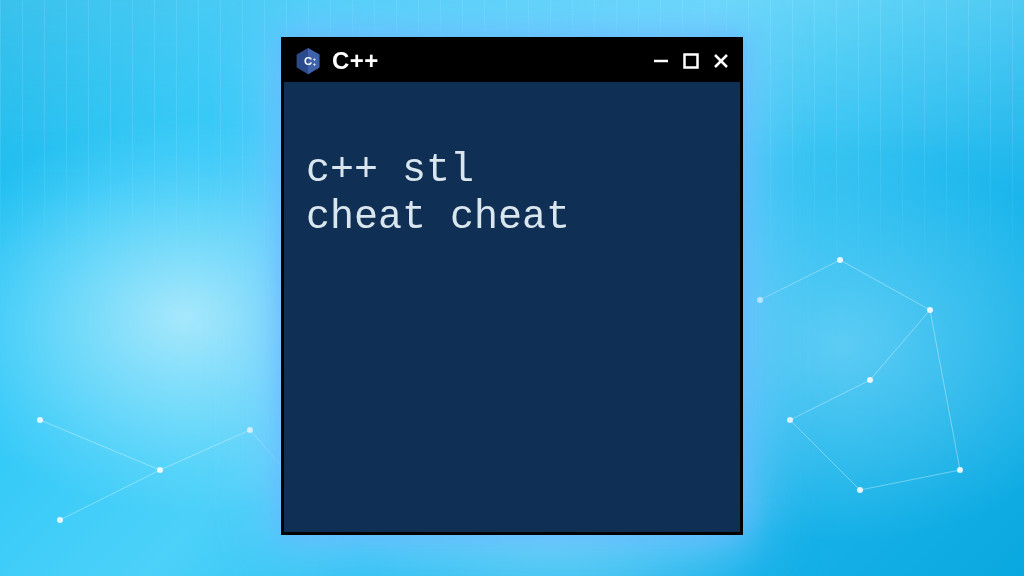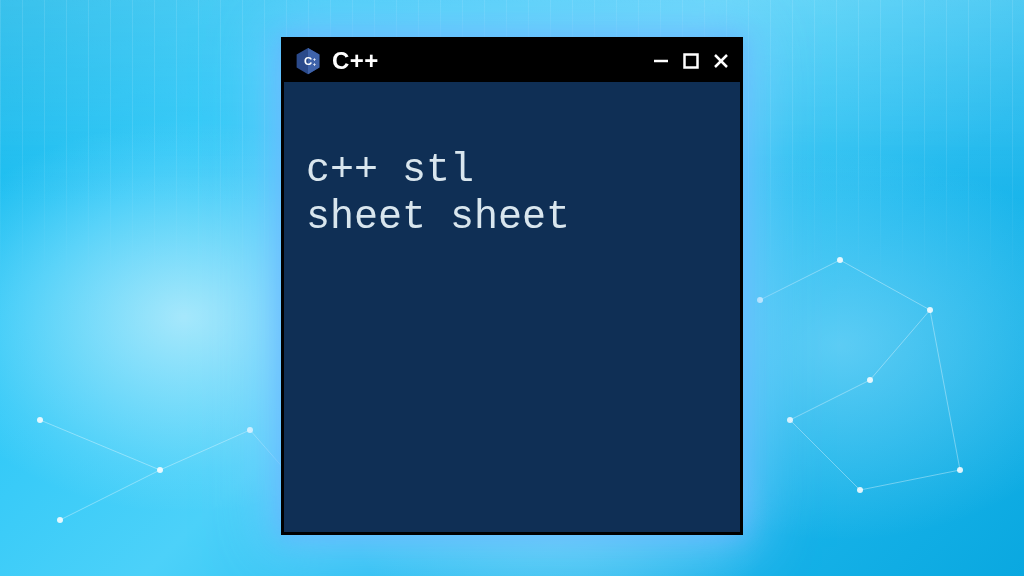--- a/index.html
+++ b/index.html
@@ -126,15 +126,15 @@
       <span class="wc">
         <svg width="18" height="18" viewBox="0 0 18 18">
           <line x1="3" y1="3" x2="15" y2="15" stroke="#fff" stroke-width="2.5"></line>
           <line x1="15" y1="3" x2="3" y2="15" stroke="#fff" stroke-width="2.5"></line>
         </svg>
       </span>
     </div>
   </div>
   <div class="body">
     <span>c++ stl
-sheet sheet</span>
+cheat cheat</span>
   </div>
 </div>
 
 </body></html>

